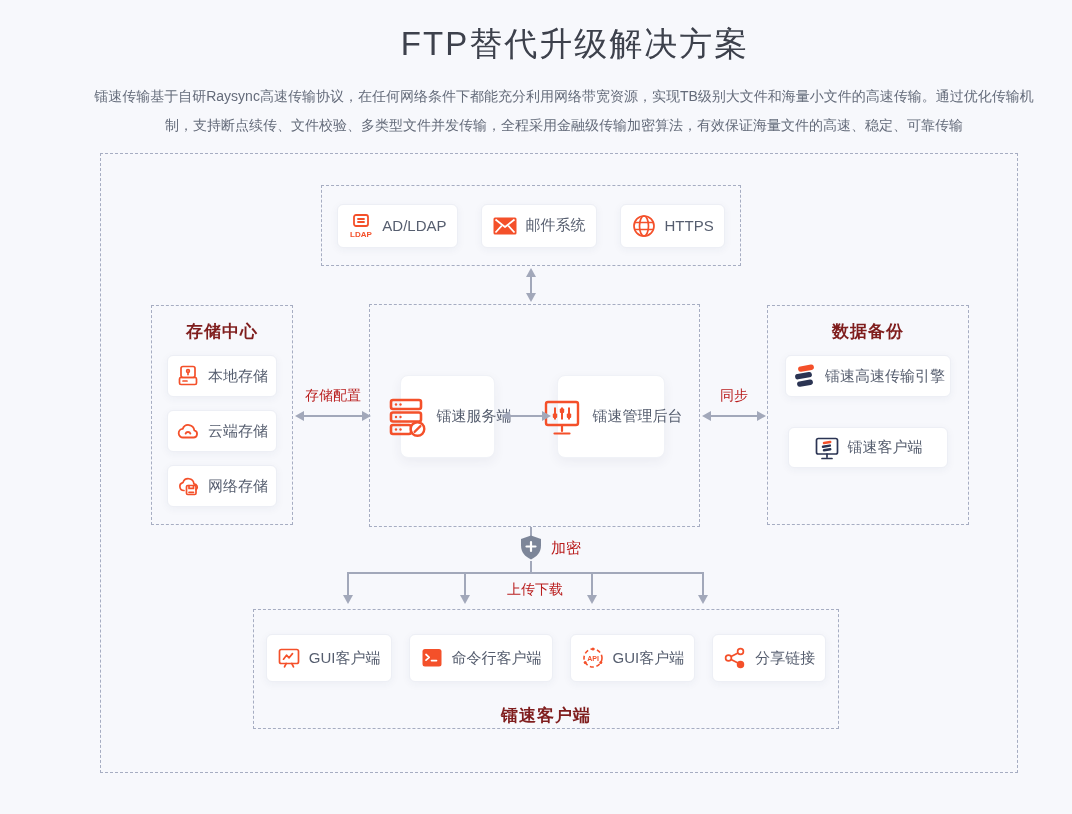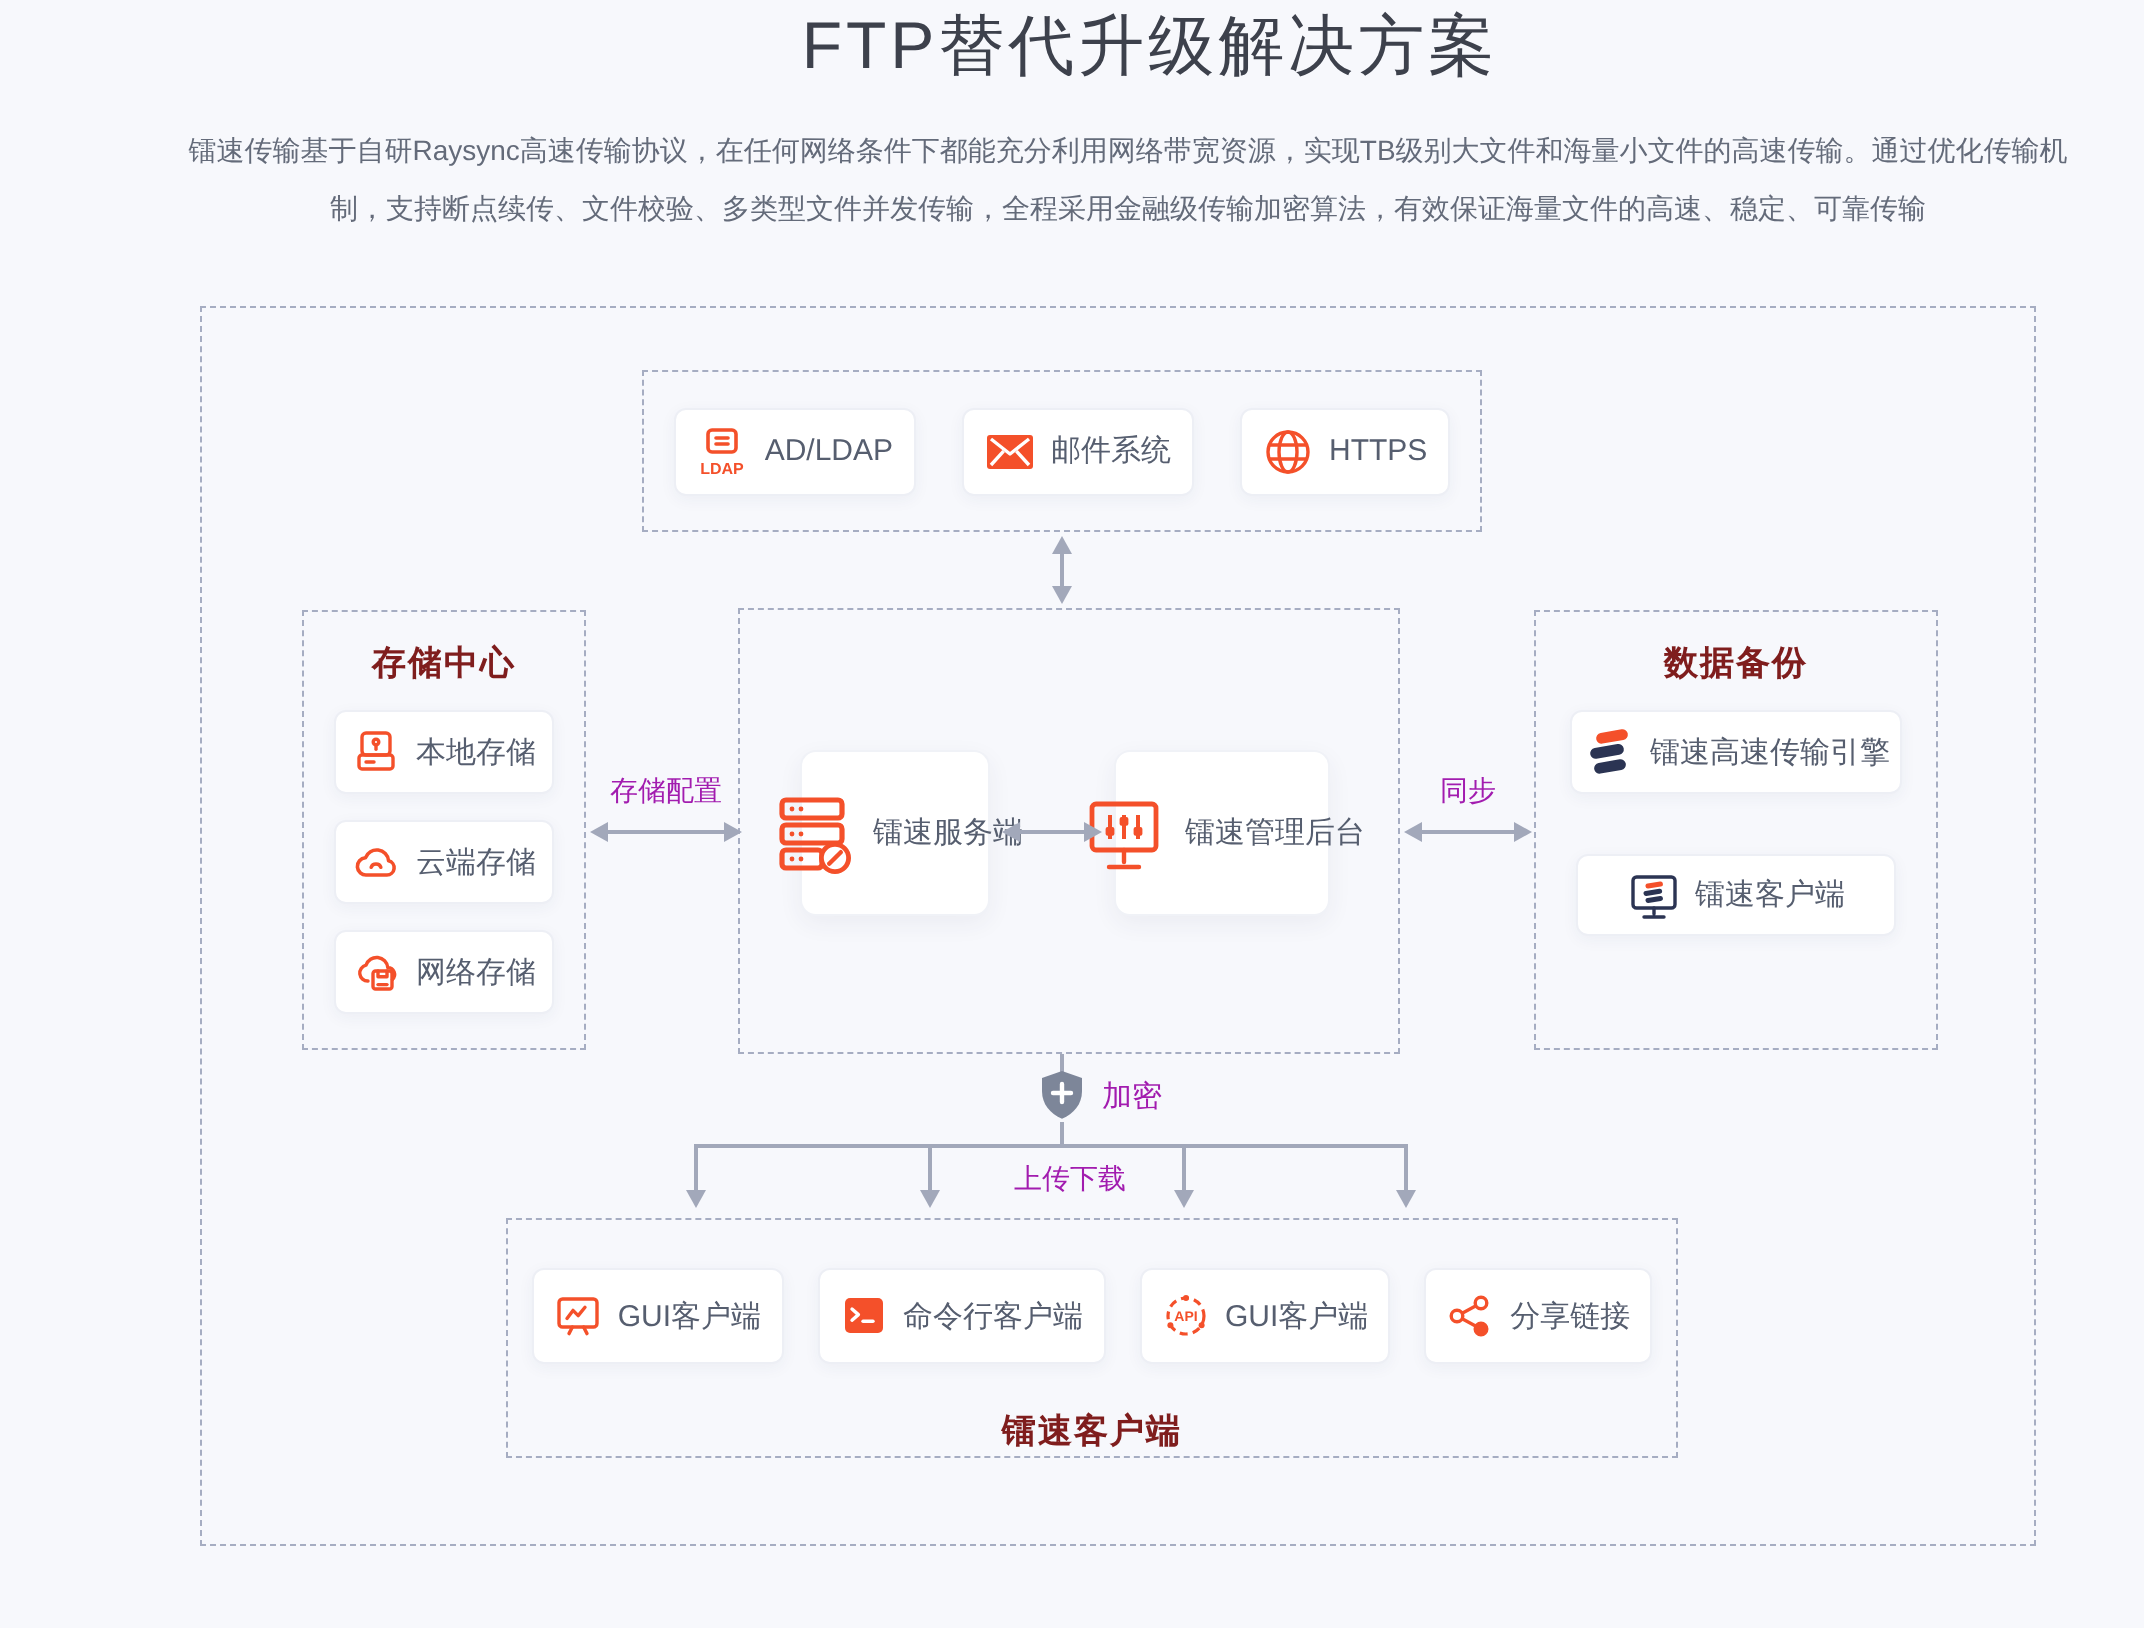--- a/index.html
+++ b/index.html
@@ -5,21 +5,21 @@
   * { box-sizing: border-box; }
   html,body { margin:0; padding:0; }
   body {
     width:1072px; height:814px;
     background:#f7f8fc;
     font-family:"Liberation Sans","DejaVu Sans",sans-serif;
     color:#5d6576;
     overflow:hidden;
   }
   .page-title {
-    margin:0; padding-top:1px; padding-left:78px;
+    margin:0; padding-top:22px; padding-left:78px;
     text-align:center;
     font-size:33px; font-weight:500; letter-spacing:2px;
     color:#3d414c;
   }
   .page-subtitle {
     width:958px; margin:15px 0 0 85px;
     text-align:center;
     font-size:14px; line-height:29px; color:#646b7a;
   }
   .page-subtitle span { display:block; }
@@ -89,21 +89,21 @@
 
   .stub { position:absolute; width:2px; background:#a2a8ba; }
   .fan-line { position:absolute; height:2px; background:#a2a8ba; }
   .down-arrow { position:absolute; width:2px; background:#a2a8ba; }
   .down-arrow::after {
     content:''; position:absolute; left:-4px; bottom:-9px;
     border-left:5px solid transparent; border-right:5px solid transparent;
     border-top:9px solid #a2a8ba;
   }
 
-  .conn-label { position:absolute; font-size:14px; color:#a21caf; white-space:nowrap; }
+  .conn-label { position:absolute; font-size:14px; color:#b91c1c; white-space:nowrap; }
   .conn-label.centered { text-align:center; }
 
   .shield-wrap { position:absolute; left:417px; top:380px; display:flex; align-items:center; gap:7px; }
 </style>
 </head>
 <body>
 
 <h1 class="page-title">FTP替代升级解决方案</h1>
 <p class="page-subtitle">
   <span>镭速传输基于自研Raysync高速传输协议，在任何网络条件下都能充分利用网络带宽资源，实现TB级别大文件和海量小文件的高速传输。通过优化传输机</span>

